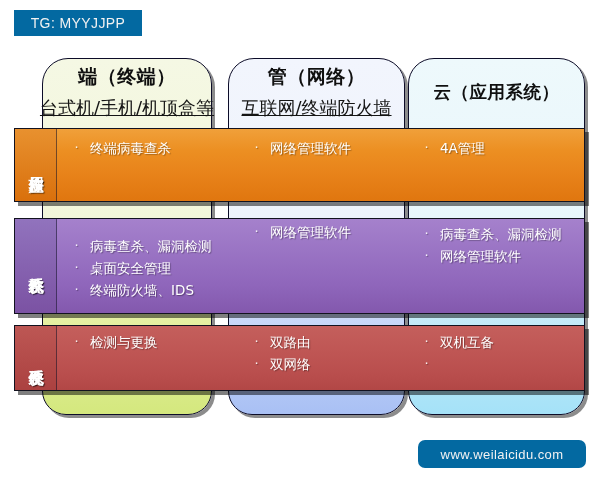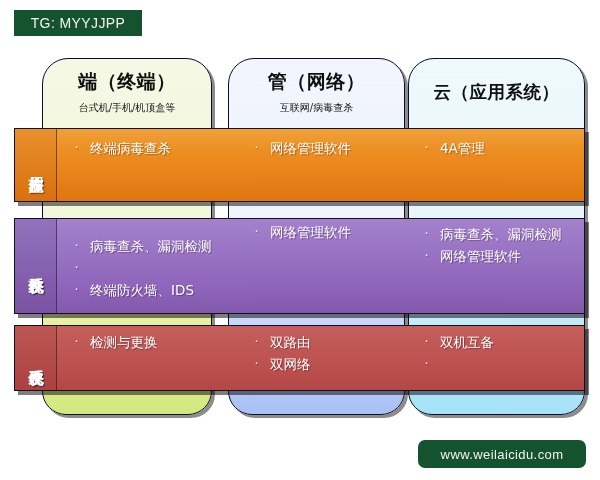--- a/index.html
+++ b/index.html
@@ -7,21 +7,21 @@
   body {
     background:#ffffff;
     font-family:"DejaVu Sans","Liberation Sans",sans-serif;
     position:relative;
     overflow:hidden;
   }
 
   
   .wm {
     position:absolute;
-    background:#14532d;
+    background:#0369a1;
     color:#f2f2f2;
     font-family:"Liberation Sans","DejaVu Sans",sans-serif;
     display:flex; align-items:center; justify-content:center;
     letter-spacing:.4px;
   }
   #wm-top    { left:14px;  top:10px;  width:128px; height:26px; font-size:14px; }
   #wm-bottom { left:418px; top:440px; width:168px; height:28px; font-size:13px;border-radius:7px; }
 
   
   #stage { position:absolute; left:0; top:0; width:600px; height:480px; }
@@ -52,24 +52,25 @@
   .col-title {
     font-family:"DejaVu Sans","Liberation Sans",sans-serif;
     font-weight:bold;
     font-size:19px;
     color:#101010;
     letter-spacing:.5px;
     white-space:nowrap;
   }
   #col-panel-2 .col-title { font-size:17.5px; }
   .col-sub {
-    font-size:10px;
+    font-size:18px;
     color:#141414;
     white-space:nowrap;
     font-family:"DejaVu Sans","Liberation Sans",sans-serif;
+    text-decoration:underline;
   }
 
   
   .layer {
     position:absolute;
     left:14px;
     width:571px;
     border:1.6px solid #12121f;
     box-shadow:4px 4px 0 rgba(0,0,0,.5);
     display:flex;
@@ -147,21 +148,21 @@
   <div class="col-panel" id="col-panel-0">
     <div class="col-head">
       <div class="col-title">端（终端）</div>
       <div class="col-sub">台式机/手机/机顶盒等</div>
     </div>
   </div>
 
   <div class="col-panel" id="col-panel-1">
     <div class="col-head">
       <div class="col-title">管（网络）</div>
-      <div class="col-sub">互联网/病毒查杀</div>
+      <div class="col-sub">互联网/终端防火墙</div>
     </div>
   </div>
 
   <div class="col-panel" id="col-panel-2">
     <div class="col-head">
       <div class="col-title">云（应用系统）</div>
     </div>
   </div>
 
   <div class="layer" id="layer-0">
@@ -191,20 +192,21 @@
   <div class="layer" id="layer-1">
     <div class="layer-label">系统软件</div>
     <div class="layer-body">
       <div class="cell cell-0">
           <div class="bullet-row">
             <span class="bullet-dot">·</span>
             <span>病毒查杀、漏洞检测</span>
           </div>
           <div class="bullet-row">
             <span class="bullet-dot">·</span>
+            <span>桌面安全管理</span>
           </div>
           <div class="bullet-row">
             <span class="bullet-dot">·</span>
             <span>终端防火墙、IDS</span>
           </div>
         </div>
       <div class="cell cell-1">
           <div class="bullet-row">
             <span class="bullet-dot">·</span>
             <span>网络管理软件</span>

